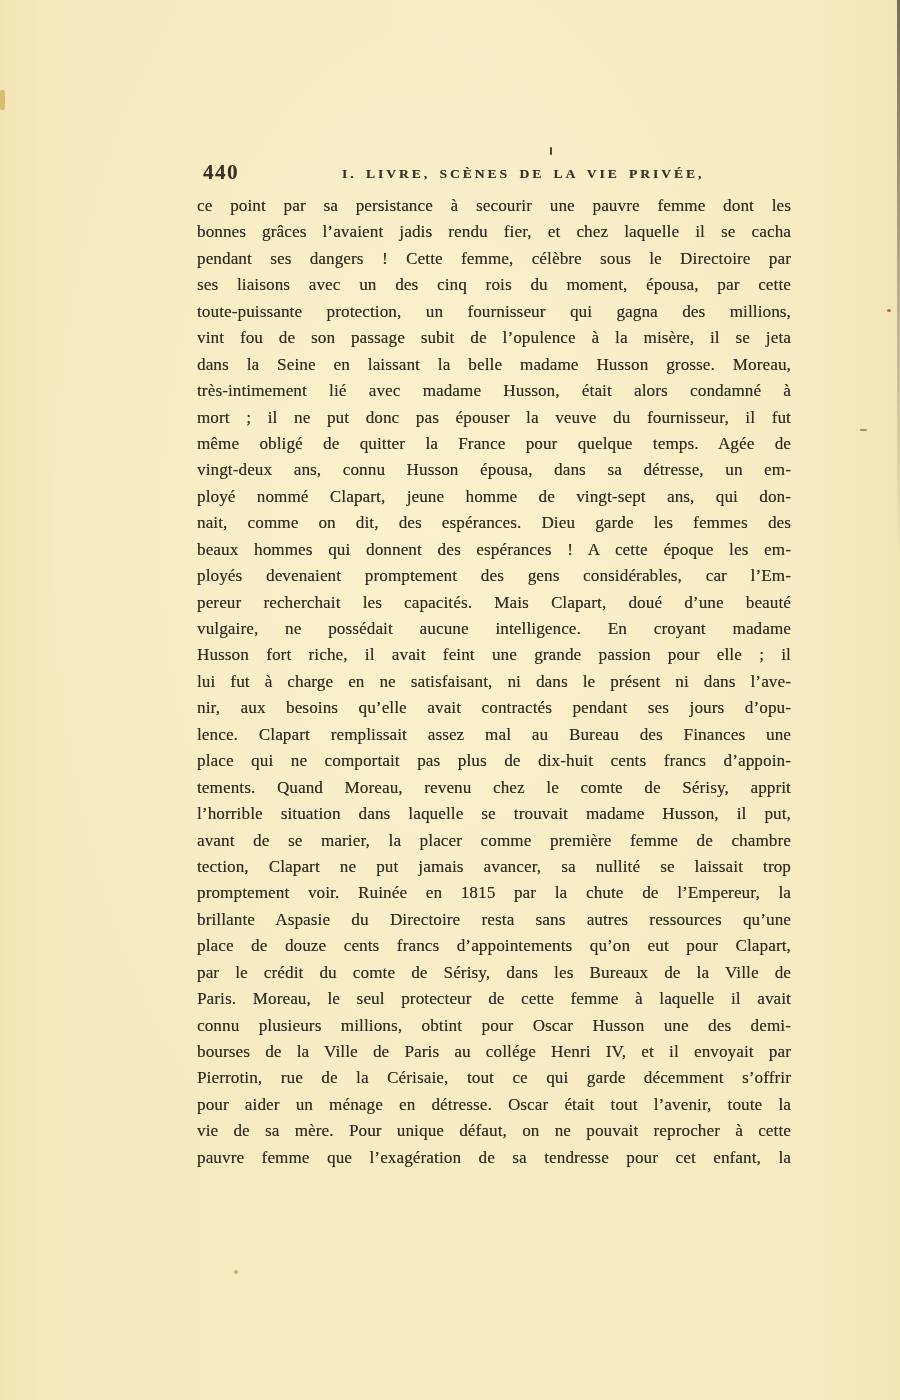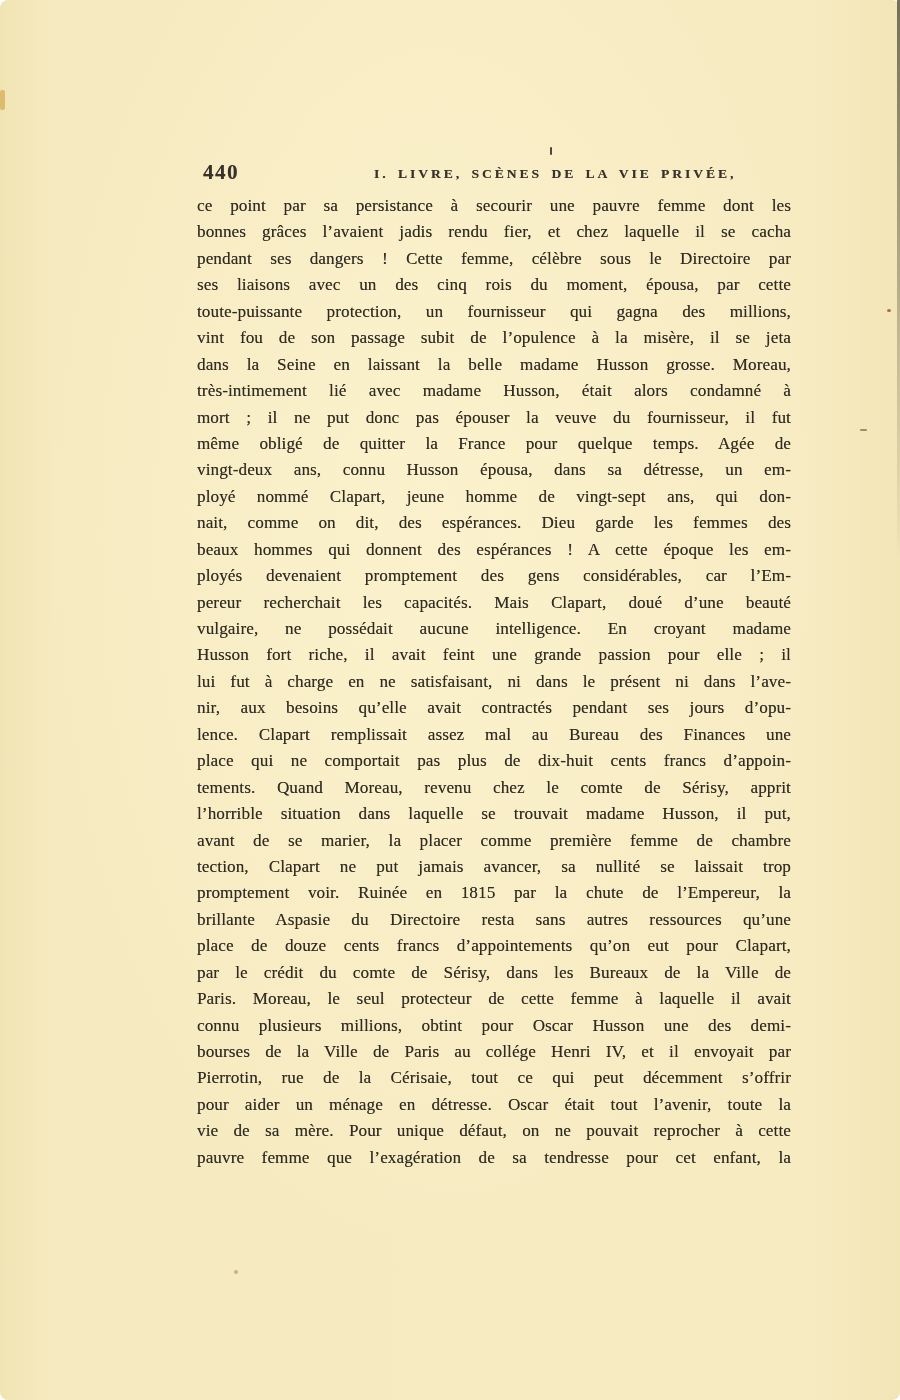--- a/index.html
+++ b/index.html
@@ -12,21 +12,20 @@
   .page {
     position: relative;
     width: 900px;
     height: 1400px;
     background:
       radial-gradient(ellipse at 48% 38%, rgba(255,248,215,0.55) 0%, rgba(255,248,215,0) 60%),
       linear-gradient(to right, #f1e4b4 0%, #f6eac0 6%, #f7ebc2 90%, #f2e5b6 100%);
     background-color: #f5e9bd;
     font-family: "Liberation Serif", "DejaVu Serif", serif;
     color: #332e25;
-    border-radius: 8px;
   }
   
   .page-number {
     position: absolute;
     left: 203px;
     top: 160px;
     font-size: 21px;
     font-weight: bold;
     letter-spacing: 1.5px;
     color: #37322a;
@@ -37,21 +36,20 @@
     left: 342px;
     top: 166px;
     width: 360px;
     font-size: 13.5px;
     font-weight: bold;
     letter-spacing: 3px;
     word-spacing: 3px;
     white-space: nowrap;
     color: #37322a;
     text-shadow: 0.3px 0.3px 0.4px rgba(55,48,36,0.5);
-    margin-left: 32px;
   }
   
   .text-block {
     position: absolute;
     left: 197px;
     top: 193px;
     width: 594px;
   }
   .text-line {
     font-size: 17px;
@@ -121,21 +119,21 @@
       <div class="text-line">l’horrible situation dans laquelle se trouvait madame Husson, il put,</div>
       <div class="text-line">avant de se marier, la placer comme première femme de chambre</div>
       <div class="text-line">tection, Clapart ne put jamais avancer, sa nullité se laissait trop</div>
       <div class="text-line">promptement voir. Ruinée en 1815 par la chute de l’Empereur, la</div>
       <div class="text-line">brillante Aspasie du Directoire resta sans autres ressources qu’une</div>
       <div class="text-line">place de douze cents francs d’appointements qu’on eut pour Clapart,</div>
       <div class="text-line">par le crédit du comte de Sérisy, dans les Bureaux de la Ville de</div>
       <div class="text-line">Paris. Moreau, le seul protecteur de cette femme à laquelle il avait</div>
       <div class="text-line">connu plusieurs millions, obtint pour Oscar Husson une des demi-</div>
       <div class="text-line">bourses de la Ville de Paris au collége Henri IV, et il envoyait par</div>
-      <div class="text-line">Pierrotin, rue de la Cérisaie, tout ce qui peut décemment s’offrir</div>
+      <div class="text-line">Pierrotin, rue de la Cérisaie, tout ce qui garde décemment s’offrir</div>
       <div class="text-line">pour aider un ménage en détresse. Oscar était tout l’avenir, toute la</div>
       <div class="text-line">vie de sa mère. Pour unique défaut, on ne pouvait reprocher à cette</div>
       <div class="text-line">pauvre femme que l’exagération de sa tendresse pour cet enfant, la</div>
     </div>
 
   <div class="edge-shadow-right"></div>
   <div class="speck speck-tan"></div>
   <div class="speck speck-tick"></div>
   <div class="speck speck-red"></div>
   <div class="speck speck-dash"></div>

